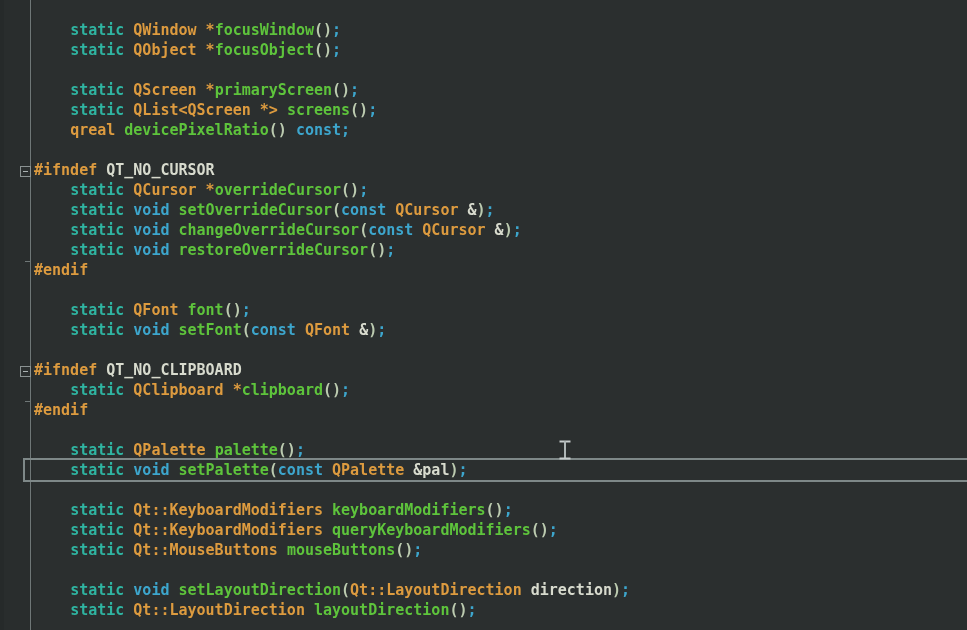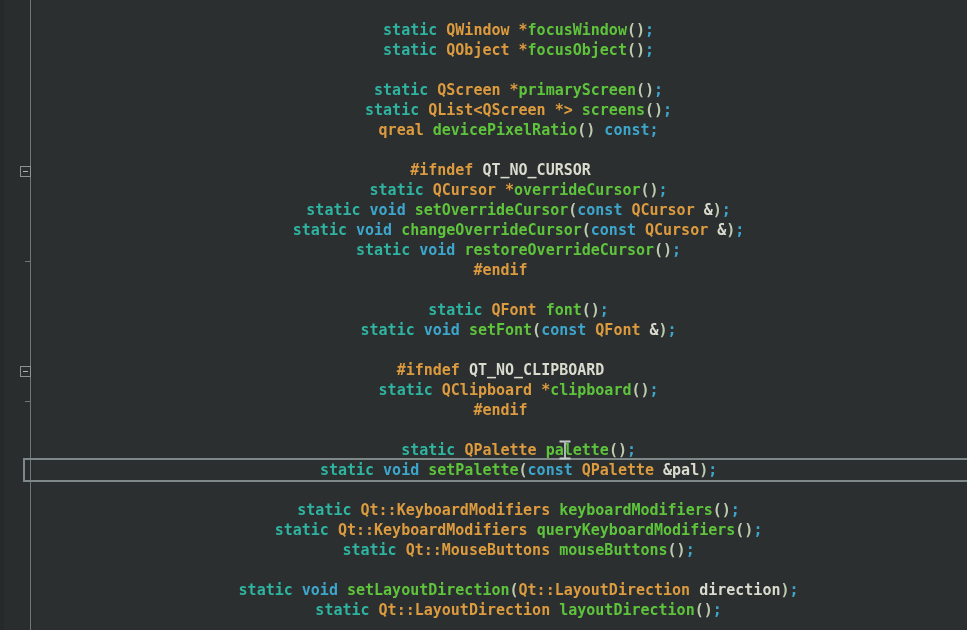--- a/index.html
+++ b/index.html
@@ -40,21 +40,21 @@
     position:absolute; left:23px; width:952px; height:24px;
     box-sizing:border-box;
     border:2px solid var(--highlight_border,#7e8888);
     z-index:4; background:transparent;
   }
   #code-area {
     position:absolute; left:0; top:20px; width:100%;
     font-size:15px; font-weight:bold; line-height:20px;
     white-space:pre; z-index:5;
   }
-  .line { height:20px; padding-left:34px;text-align:center; }
+  .line { height:20px; padding-left:34px; }
   .tk-ws  { color:var(--pl); }
   .tk-kw  { color:var(--kw,#2fb4a1); }
   .tk-kt  { color:var(--kt,#3da6cd); }
   .tk-ty  { color:var(--ty,#dd9b3f); }
   .tk-fn  { color:var(--fn,#5ec43c); }
   .tk-br  { color:var(--br,#bccbb0); }
   .tk-sc  { color:var(--sc,#3da6cd); }
   .tk-pp  { color:var(--pp,#dd9b3f); }
   .tk-def { color:var(--def,#d8dbce); }
   .tk-pl  { color:var(--pl,#d8dbce); }

